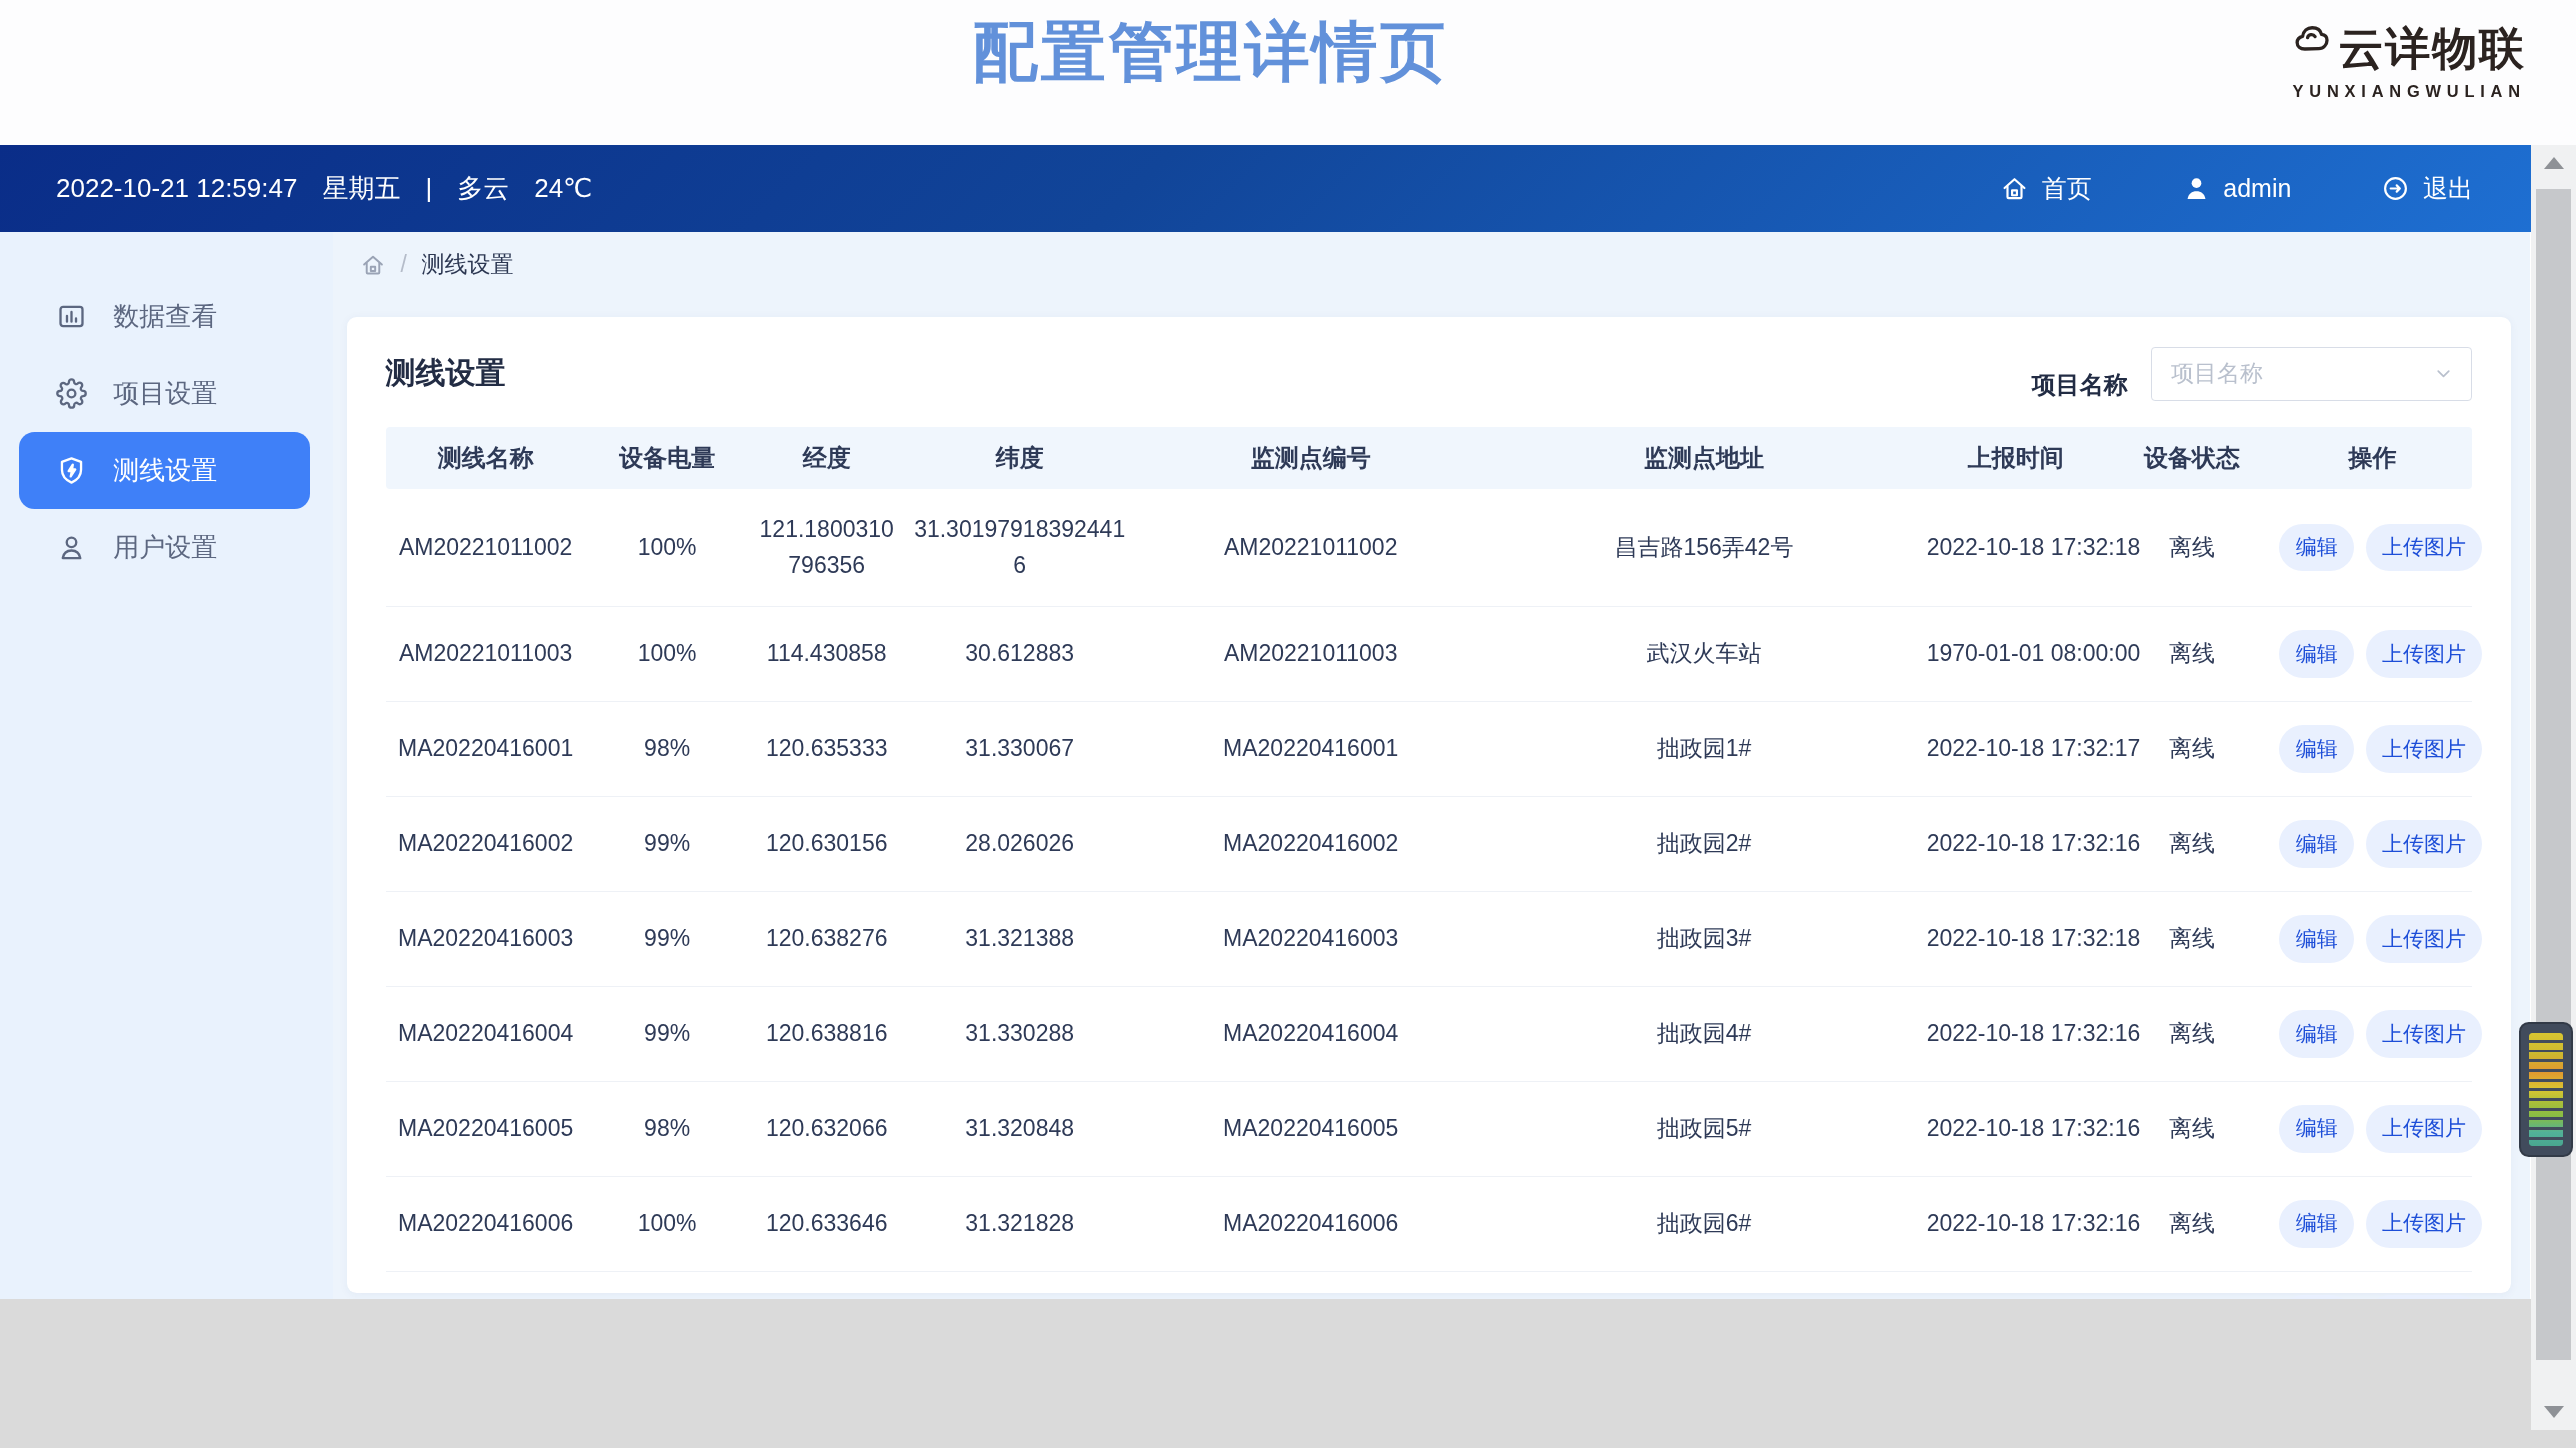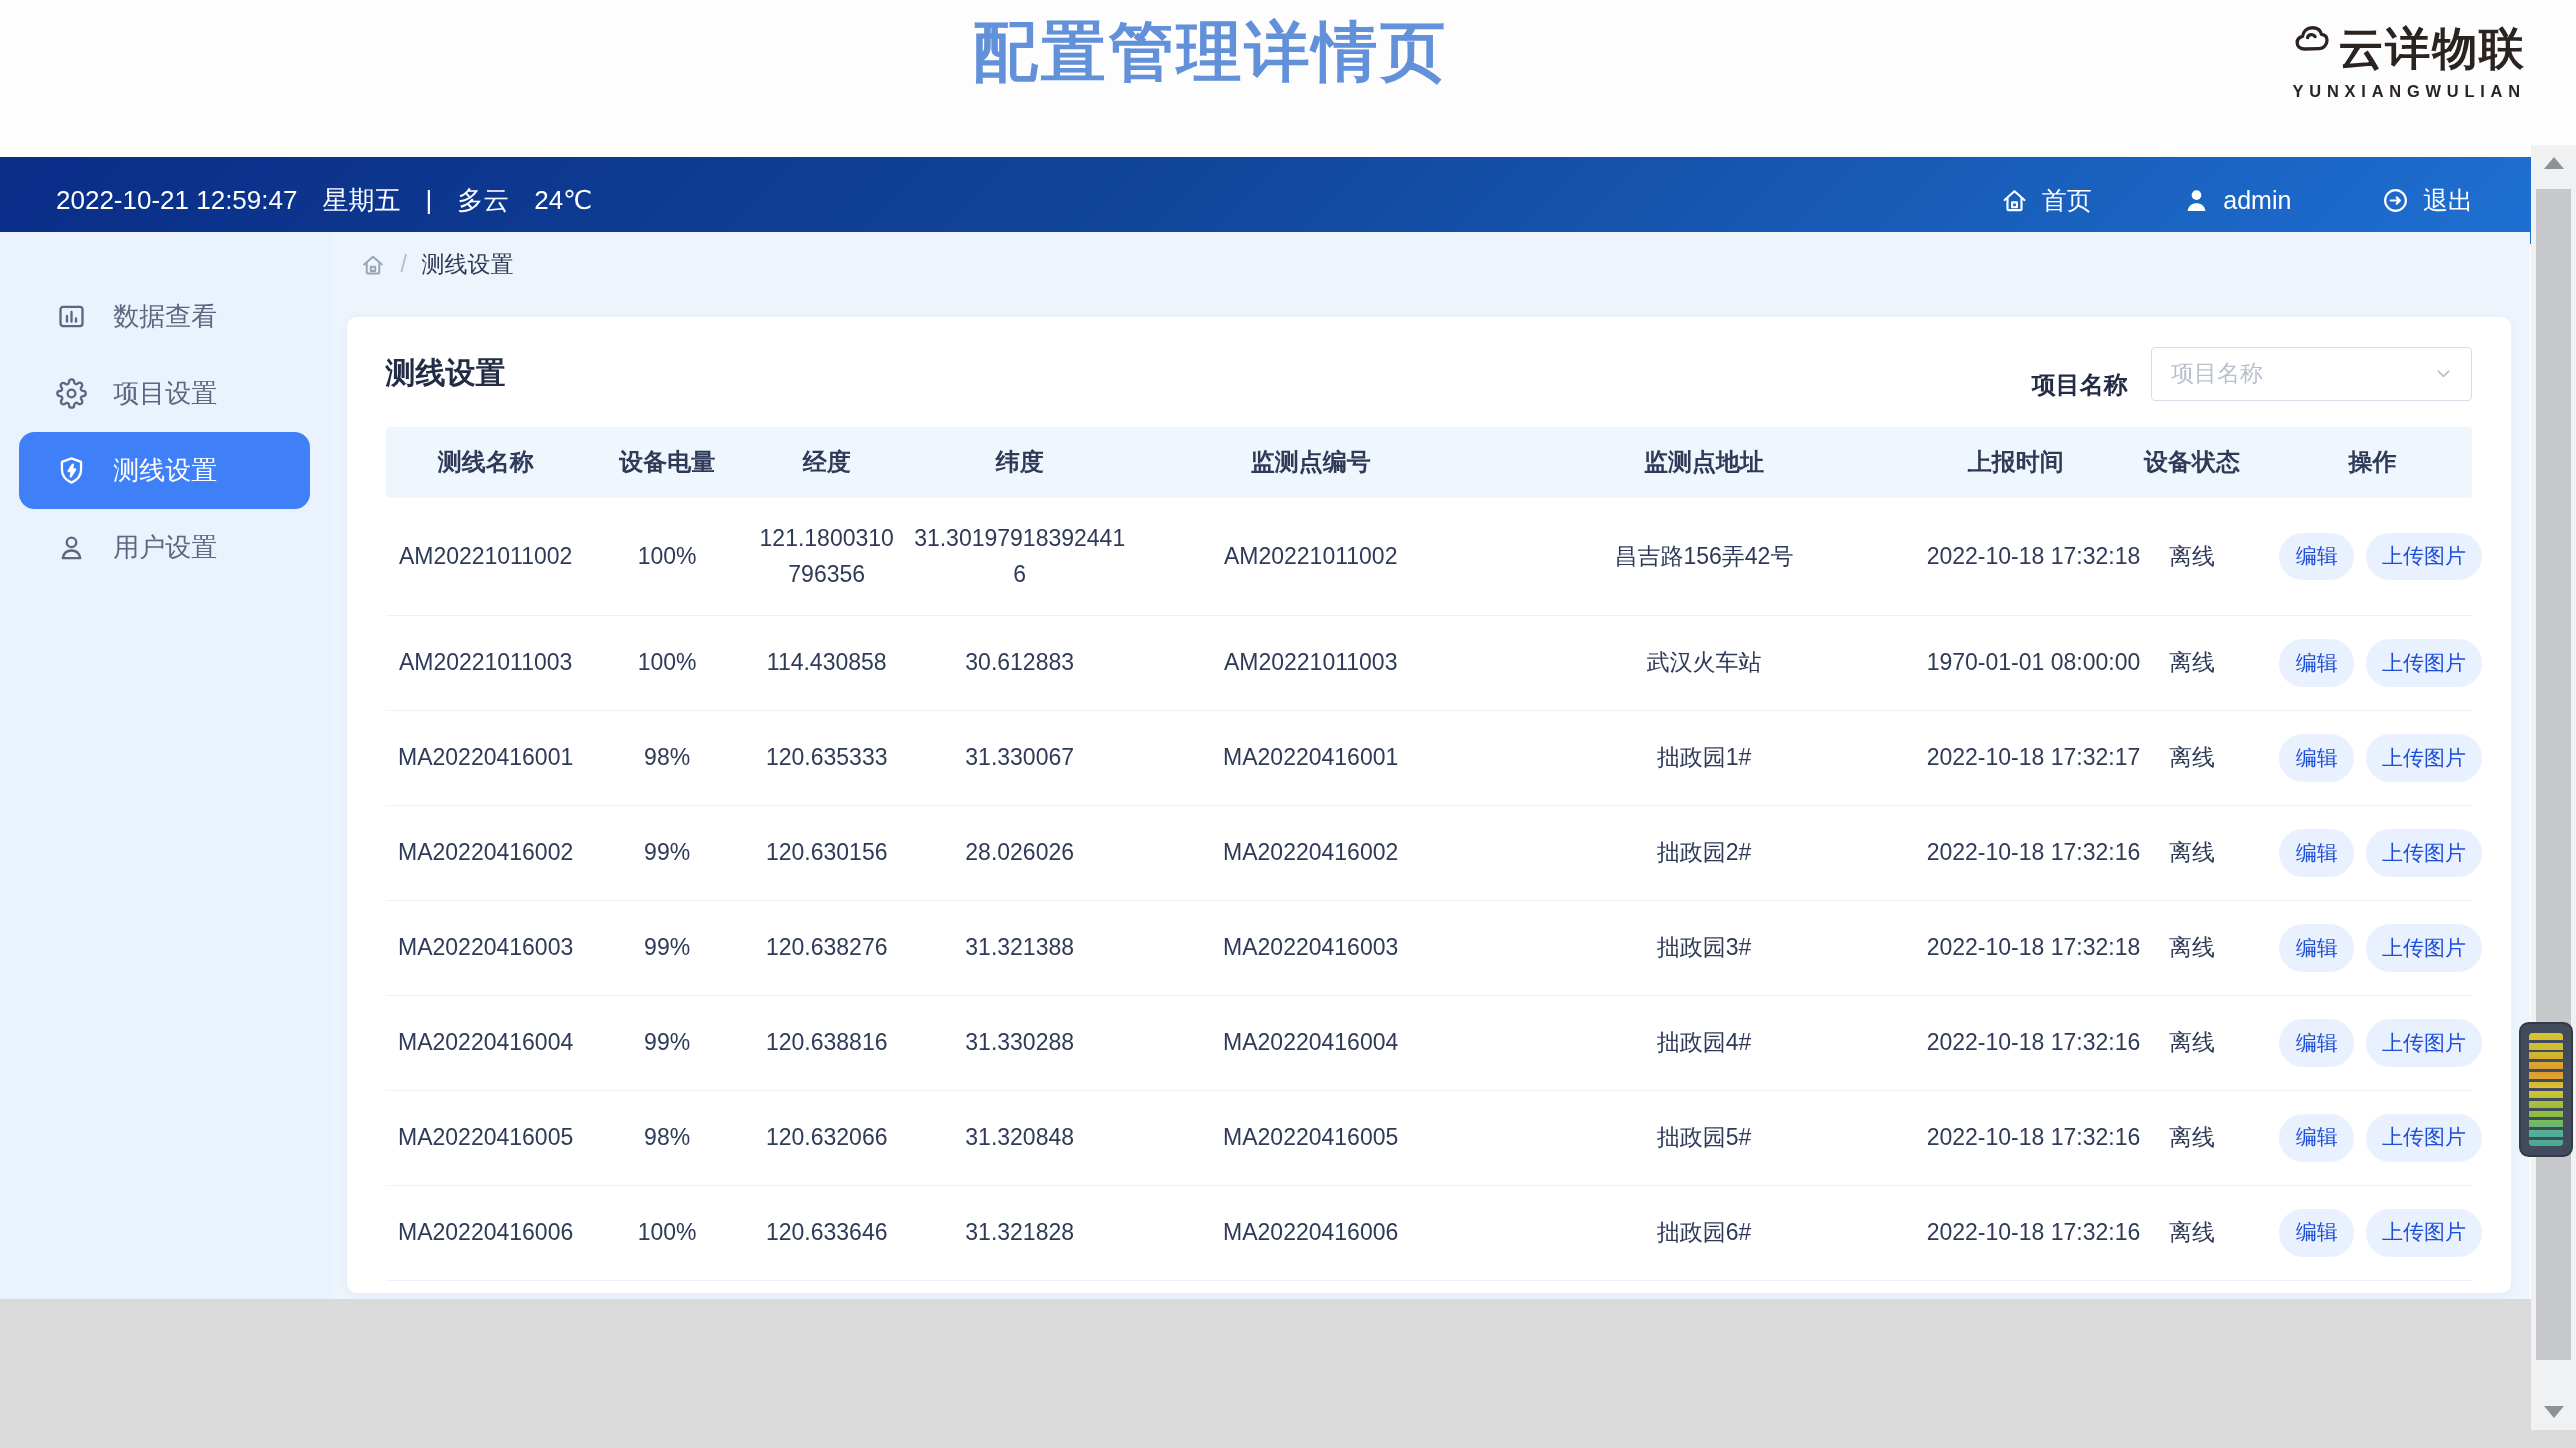--- a/index.html
+++ b/index.html
@@ -11,21 +11,21 @@
   .title-band { position:absolute; top:0; left:0; width:2576px; height:145px; background:#fdfdfe; }
   .page-title { position:absolute; left:0; right:155px; top:7.7px; text-align:center;
                 font-size:65px; font-weight:800; color:#6291da; letter-spacing:2.9px; }
   .logo { position:absolute; right:50px; top:15.5px; display:flex; flex-direction:column; align-items:center; color:#2b2320; }
   .logo-top { display:flex; align-items:flex-end; gap:2px; }
   .logo-top svg { width:44px; height:44px; margin-bottom:21px; }
   .logo-text { font-size:45px; font-weight:900; letter-spacing:1.9px; }
   .logo-sub { font-size:16.4px; font-weight:700; letter-spacing:5.8px; margin-top:2.9px; }
 
   
-  .top-bar { position:absolute; top:157px; left:0; width:2531px; height:87px;
+  .top-bar { position:absolute; top:145px; left:0; width:2531px; height:87px;
              background:linear-gradient(135deg,#0a2d88 0%,#114599 45%,#1e6fd2 100%);
              color:#fff; display:flex; align-items:center; justify-content:space-between;
              padding:0 58px 0 56px; }
   .topbar-left { display:flex; align-items:center; gap:25px; font-size:26px; }
   .topbar-right { display:flex; align-items:center; gap:90px; font-size:25px; }
   .tb-item { display:flex; align-items:center; gap:12.6px; cursor:pointer; }
   .tb-item .icon svg { width:29px; height:29px; display:block; }
 
   .icon svg { stroke:currentColor; fill:none; stroke-width:1.8; stroke-linecap:round; stroke-linejoin:round; display:block; }
   .icon.filled svg { fill:currentColor; stroke:none; }
@@ -53,21 +53,21 @@
   .card-title { font-size:30px; color:#222c44; font-weight:600; }
   .filter { display:flex; align-items:flex-end; gap:23px; }
   .filter-label { font-size:24px; color:#222c44; font-weight:600; }
   .select { width:321px; height:54px; border:1px solid #d8dde7; border-radius:3.9px; background:#fff;
             display:flex; align-items:center; justify-content:space-between; padding:0 15.5px 0 19.3px;
             color:#b9c0cd; font-size:23px; cursor:pointer; }
   .select .icon svg { width:23px; height:23px; color:#b9c0cd; }
 
   
   table { width:100%; border-collapse:collapse; margin-top:21px; table-layout:fixed; }
-  thead th { background:#f0f6fd; height:71px; font-size:24px; color:#2e3a57; font-weight:600; text-align:center; }
+  thead th { background:#f0f6fd; height:62px; font-size:24px; color:#2e3a57; font-weight:600; text-align:center; }
   thead th:first-child { border-radius:3.9px 0 0 3.9px; }
   thead th:last-child { border-radius:0 3.9px 3.9px 0; }
   tbody td { text-align:center; font-size:23px; color:#2e3a57; border-bottom:1px solid #eef1f6;
              padding:23px 5.8px; line-height:1.55; }
   td.wrapnum { word-break:break-all; }
   td.nowrap { white-space:nowrap; }
   .pill { display:inline-block; background:#e9f0fe; color:#1d4ed8; font-size:21px;
           padding:7.7px 16.4px; border-radius:965px; cursor:pointer; white-space:nowrap; }
   .pill + .pill { margin-left:11.6px; }
 

